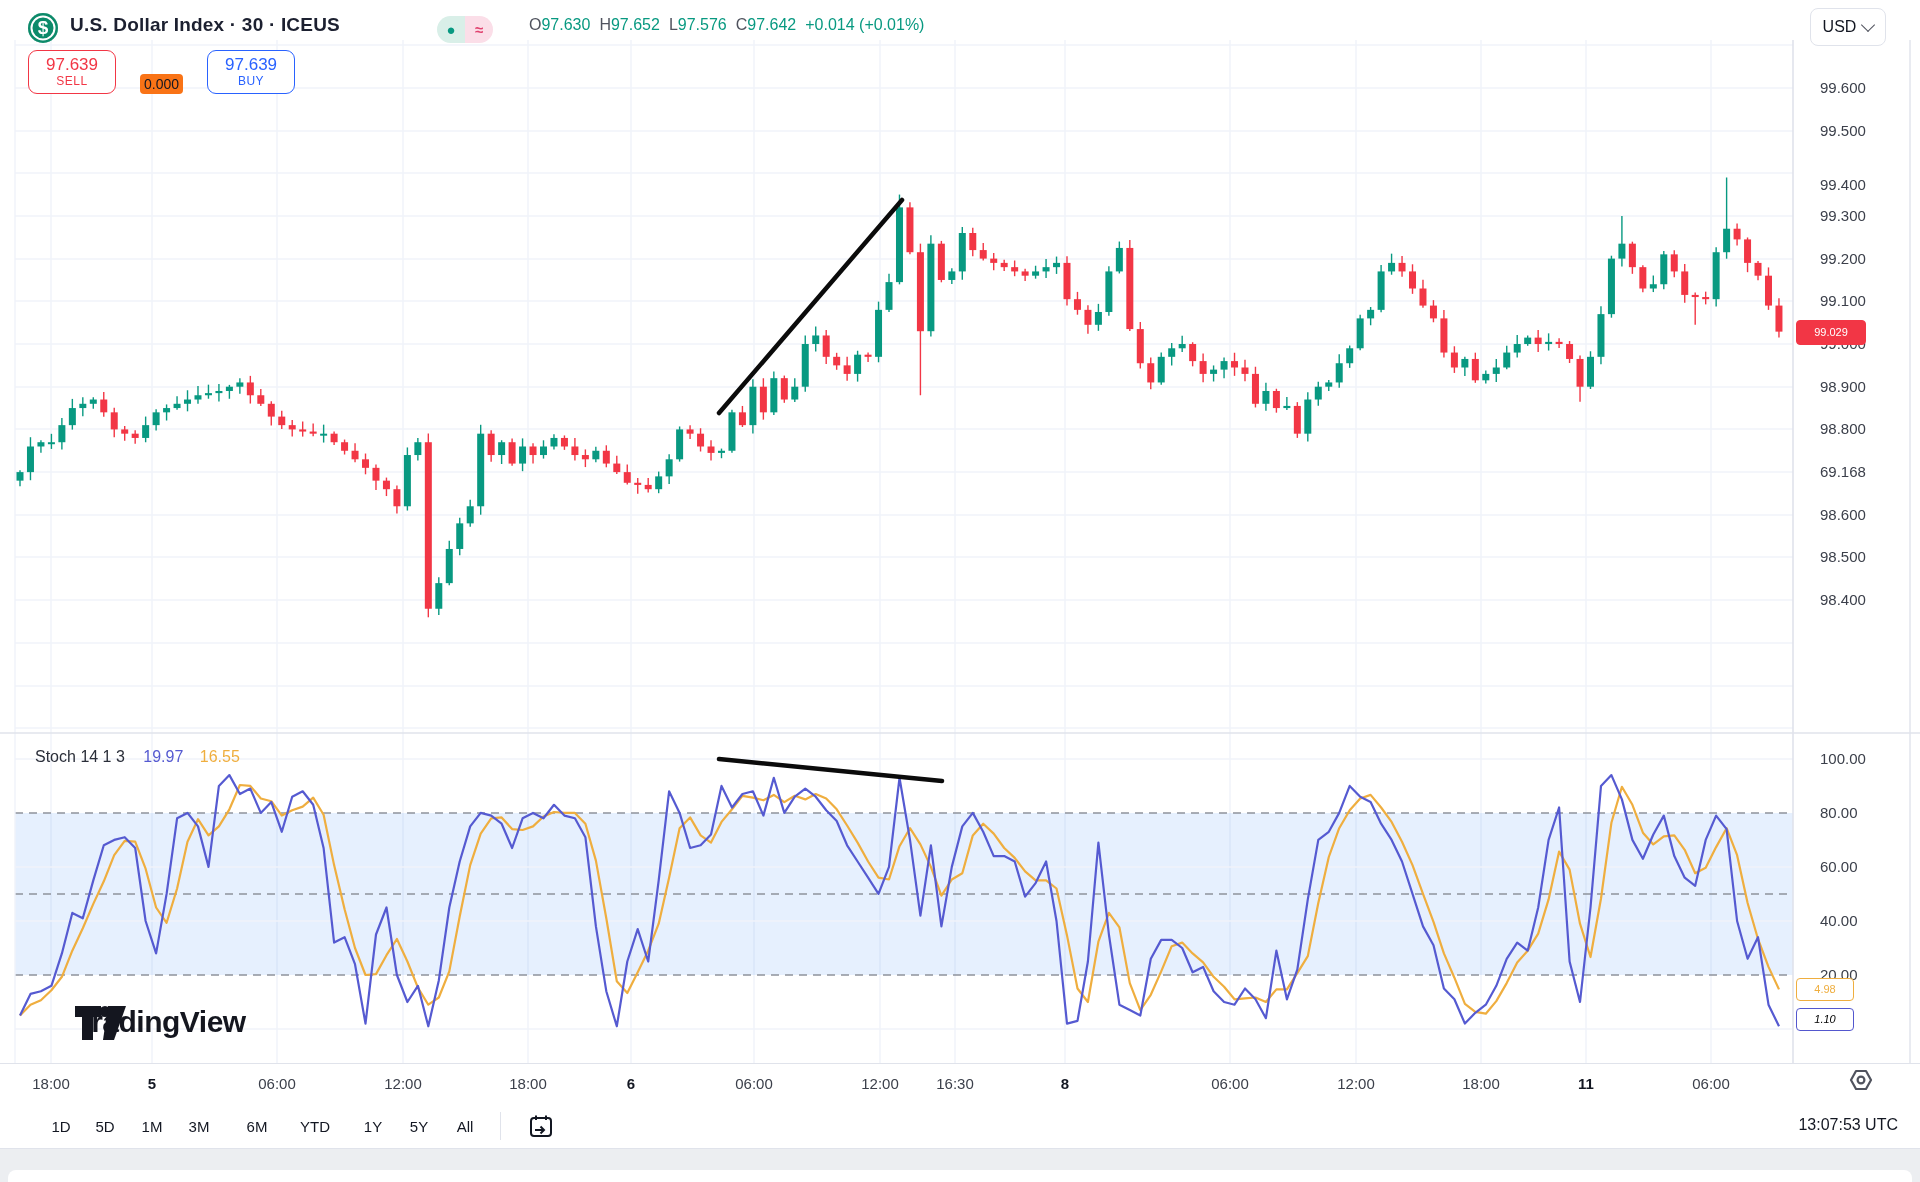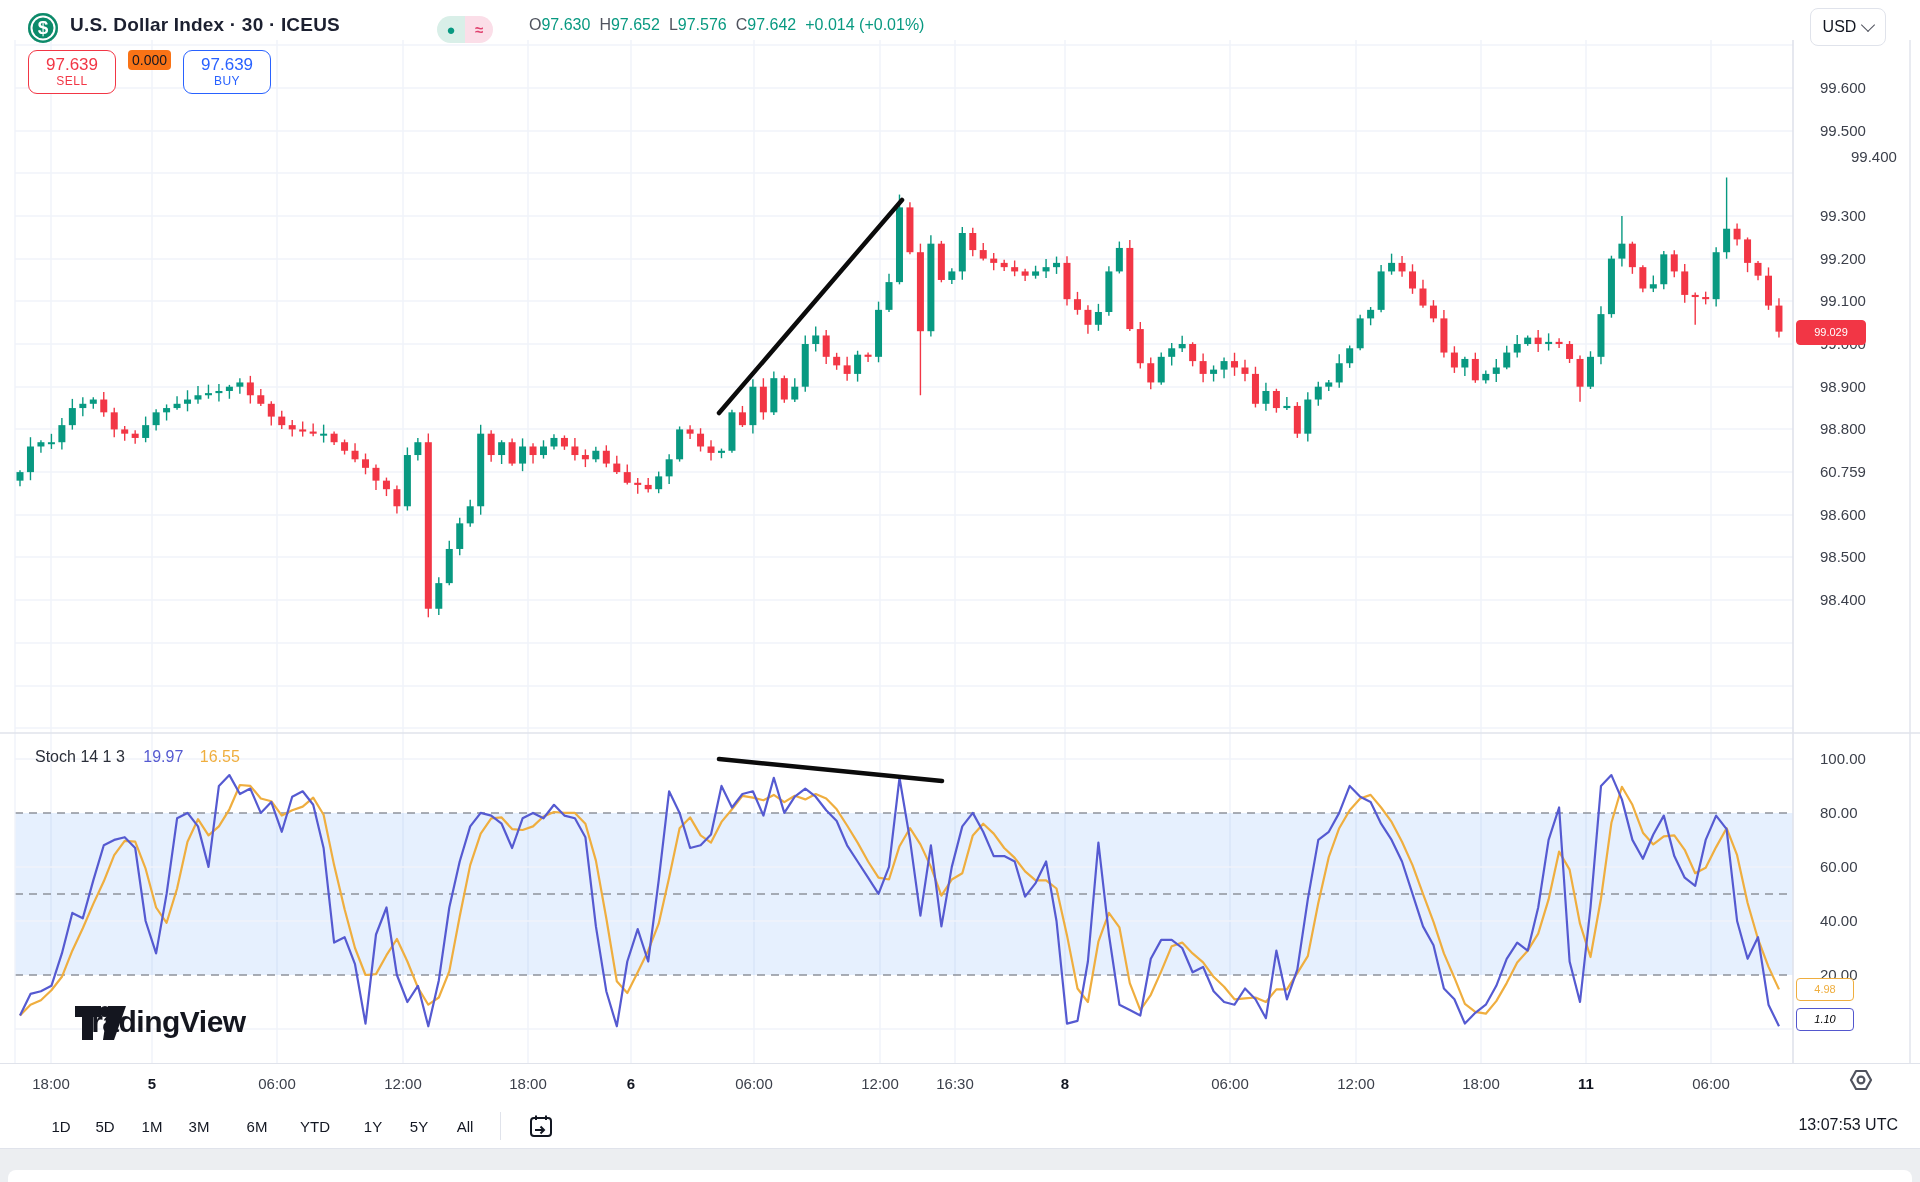--- a/index.html
+++ b/index.html
@@ -17,21 +17,21 @@
   #pill-open{background:#d9efe8;color:#089981;font-size:13px;}
   #pill-approx{background:#fbdee8;color:#e0426f;font-weight:bold;}
   #ohlc{left:529px;top:16px;font-size:16px;color:#2a2e39;white-space:nowrap;}
   #ohlc .v{color:#089981;}
   #ohlc .l{color:#50535e;margin-left:9px;}
   #cur-box{left:1810px;top:8px;width:74px;height:36px;border:1px solid #e0e3eb;border-radius:8px;
     display:flex;align-items:center;justify-content:center;gap:7px;font-size:16px;color:#131722;background:#fff;}
   .chev{width:9px;height:9px;border-right:1.8px solid #50535e;border-bottom:1.8px solid #50535e;
     transform:rotate(45deg);margin-top:-4px;}
   
-  #trade{left:28px;top:50px;z-index:6;display:flex;align-items:flex-start;gap:12px;}
+  #trade{left:28px;top:50px;z-index:6;display:flex;align-items:flex-end;gap:24px;}
   .tbox{width:86px;height:42px;border-radius:9px;background:#fff;display:flex;flex-direction:column;
     align-items:center;justify-content:center;line-height:1.15;cursor:pointer;}
   #sell-box{border:1.5px solid #f23645;color:#f23645;}
   #buy-box{border:1.5px solid #2962ff;color:#2962ff;}
   .tbox .px{font-size:17px;font-weight:500;}
   .tbox .lb{font-size:12px;letter-spacing:.5px;}
   #spread{font-size:14px;color:#131722;background:#f97316;padding:2px 4px;border-radius:4px;}
   
   .axlab{color:#3c404b;font-size:15px;z-index:3;}
   .badge{z-index:4;border-radius:4px;font-size:11px;text-align:center;}
@@ -540,28 +540,28 @@
       <span class="rngbtn" style="left: 315px;">YTD</span>
       <span class="rngbtn" style="left: 373px;">1Y</span>
       <span class="rngbtn" style="left: 419px;">5Y</span>
       <span class="rngbtn" style="left: 465px;">All</span>
     </div>
 
   <div id="bottom-strip" class="abs"></div>
   <div id="bottom-row" class="abs"></div>
 <span class="abs axlab" style="left: 1820px; top: 79px;">99.600</span>
     <span class="abs axlab" style="left: 1820px; top: 122px;">99.500</span>
-    <span class="abs axlab" style="left: 1820px; top: 148px; margin-left: 31px;">99.400</span>
+    <span class="abs axlab" style="left: 1820px; top: 176px;">99.400</span>
     <span class="abs axlab" style="left: 1820px; top: 207px;">99.300</span>
     <span class="abs axlab" style="left: 1820px; top: 250px;">99.200</span>
     <span class="abs axlab" style="left: 1820px; top: 292px;">99.100</span>
     <span class="abs axlab" style="left: 1820px; top: 335px;">99.000</span>
     <span class="abs axlab" style="left: 1820px; top: 378px;">98.900</span>
     <span class="abs axlab" style="left: 1820px; top: 420px;">98.800</span>
-    <span class="abs axlab" style="left: 1820px; top: 463px;">60.759</span>
+    <span class="abs axlab" style="left: 1820px; top: 463px;">69.168</span>
     <span class="abs axlab" style="left: 1820px; top: 506px;">98.600</span>
     <span class="abs axlab" style="left: 1820px; top: 548px;">98.500</span>
     <span class="abs axlab" style="left: 1820px; top: 591px;">98.400</span>
     <span class="abs axlab" style="left: 1820px; top: 750px;">100.00</span>
     <span class="abs axlab" style="left: 1820px; top: 804px;">80.00</span>
     <span class="abs axlab" style="left: 1820px; top: 858px;">60.00</span>
     <span class="abs axlab" style="left: 1820px; top: 912px;">40.00</span>
     <span class="abs axlab" style="left: 1820px; top: 966px;">20.00</span>
     <div class="abs badge sbadge" style="top: 978px; border-color: rgb(239, 174, 63); color: rgb(239, 174, 63);">4.98</div>
     <div class="abs badge sbadge" style="top: 1008px; border-color: rgb(83, 87, 206); color: #000000; font-style: italic;">1.10</div>

